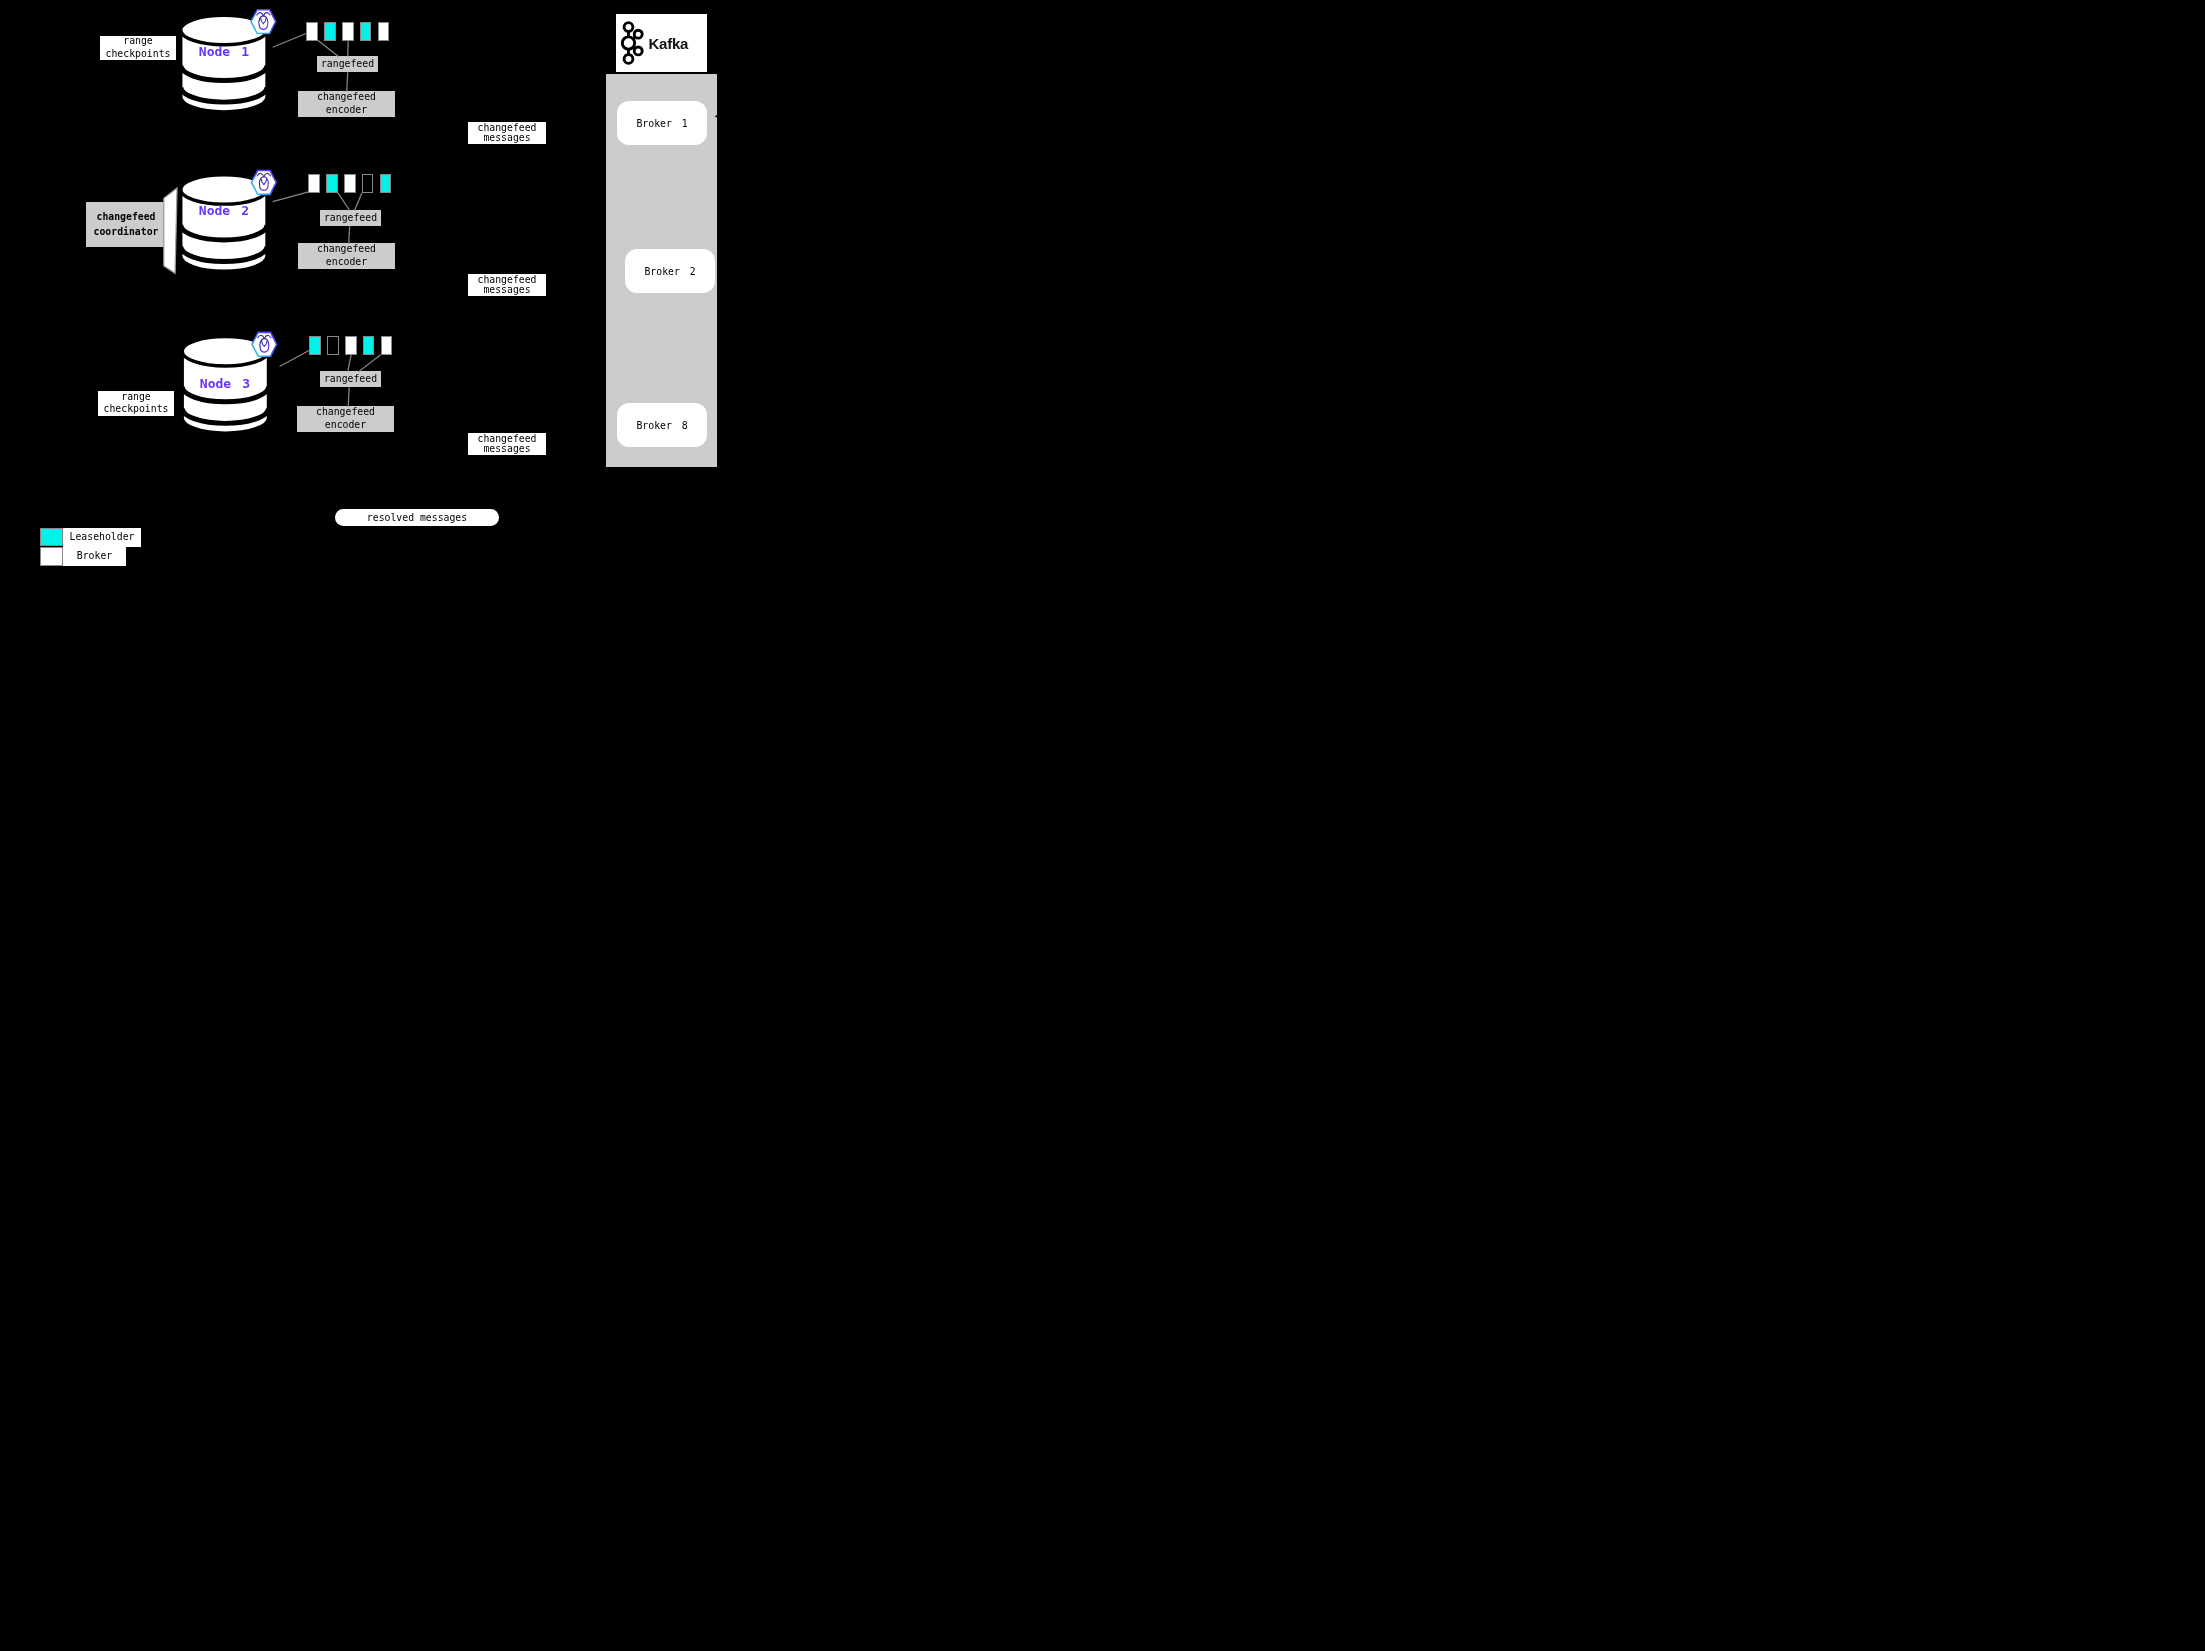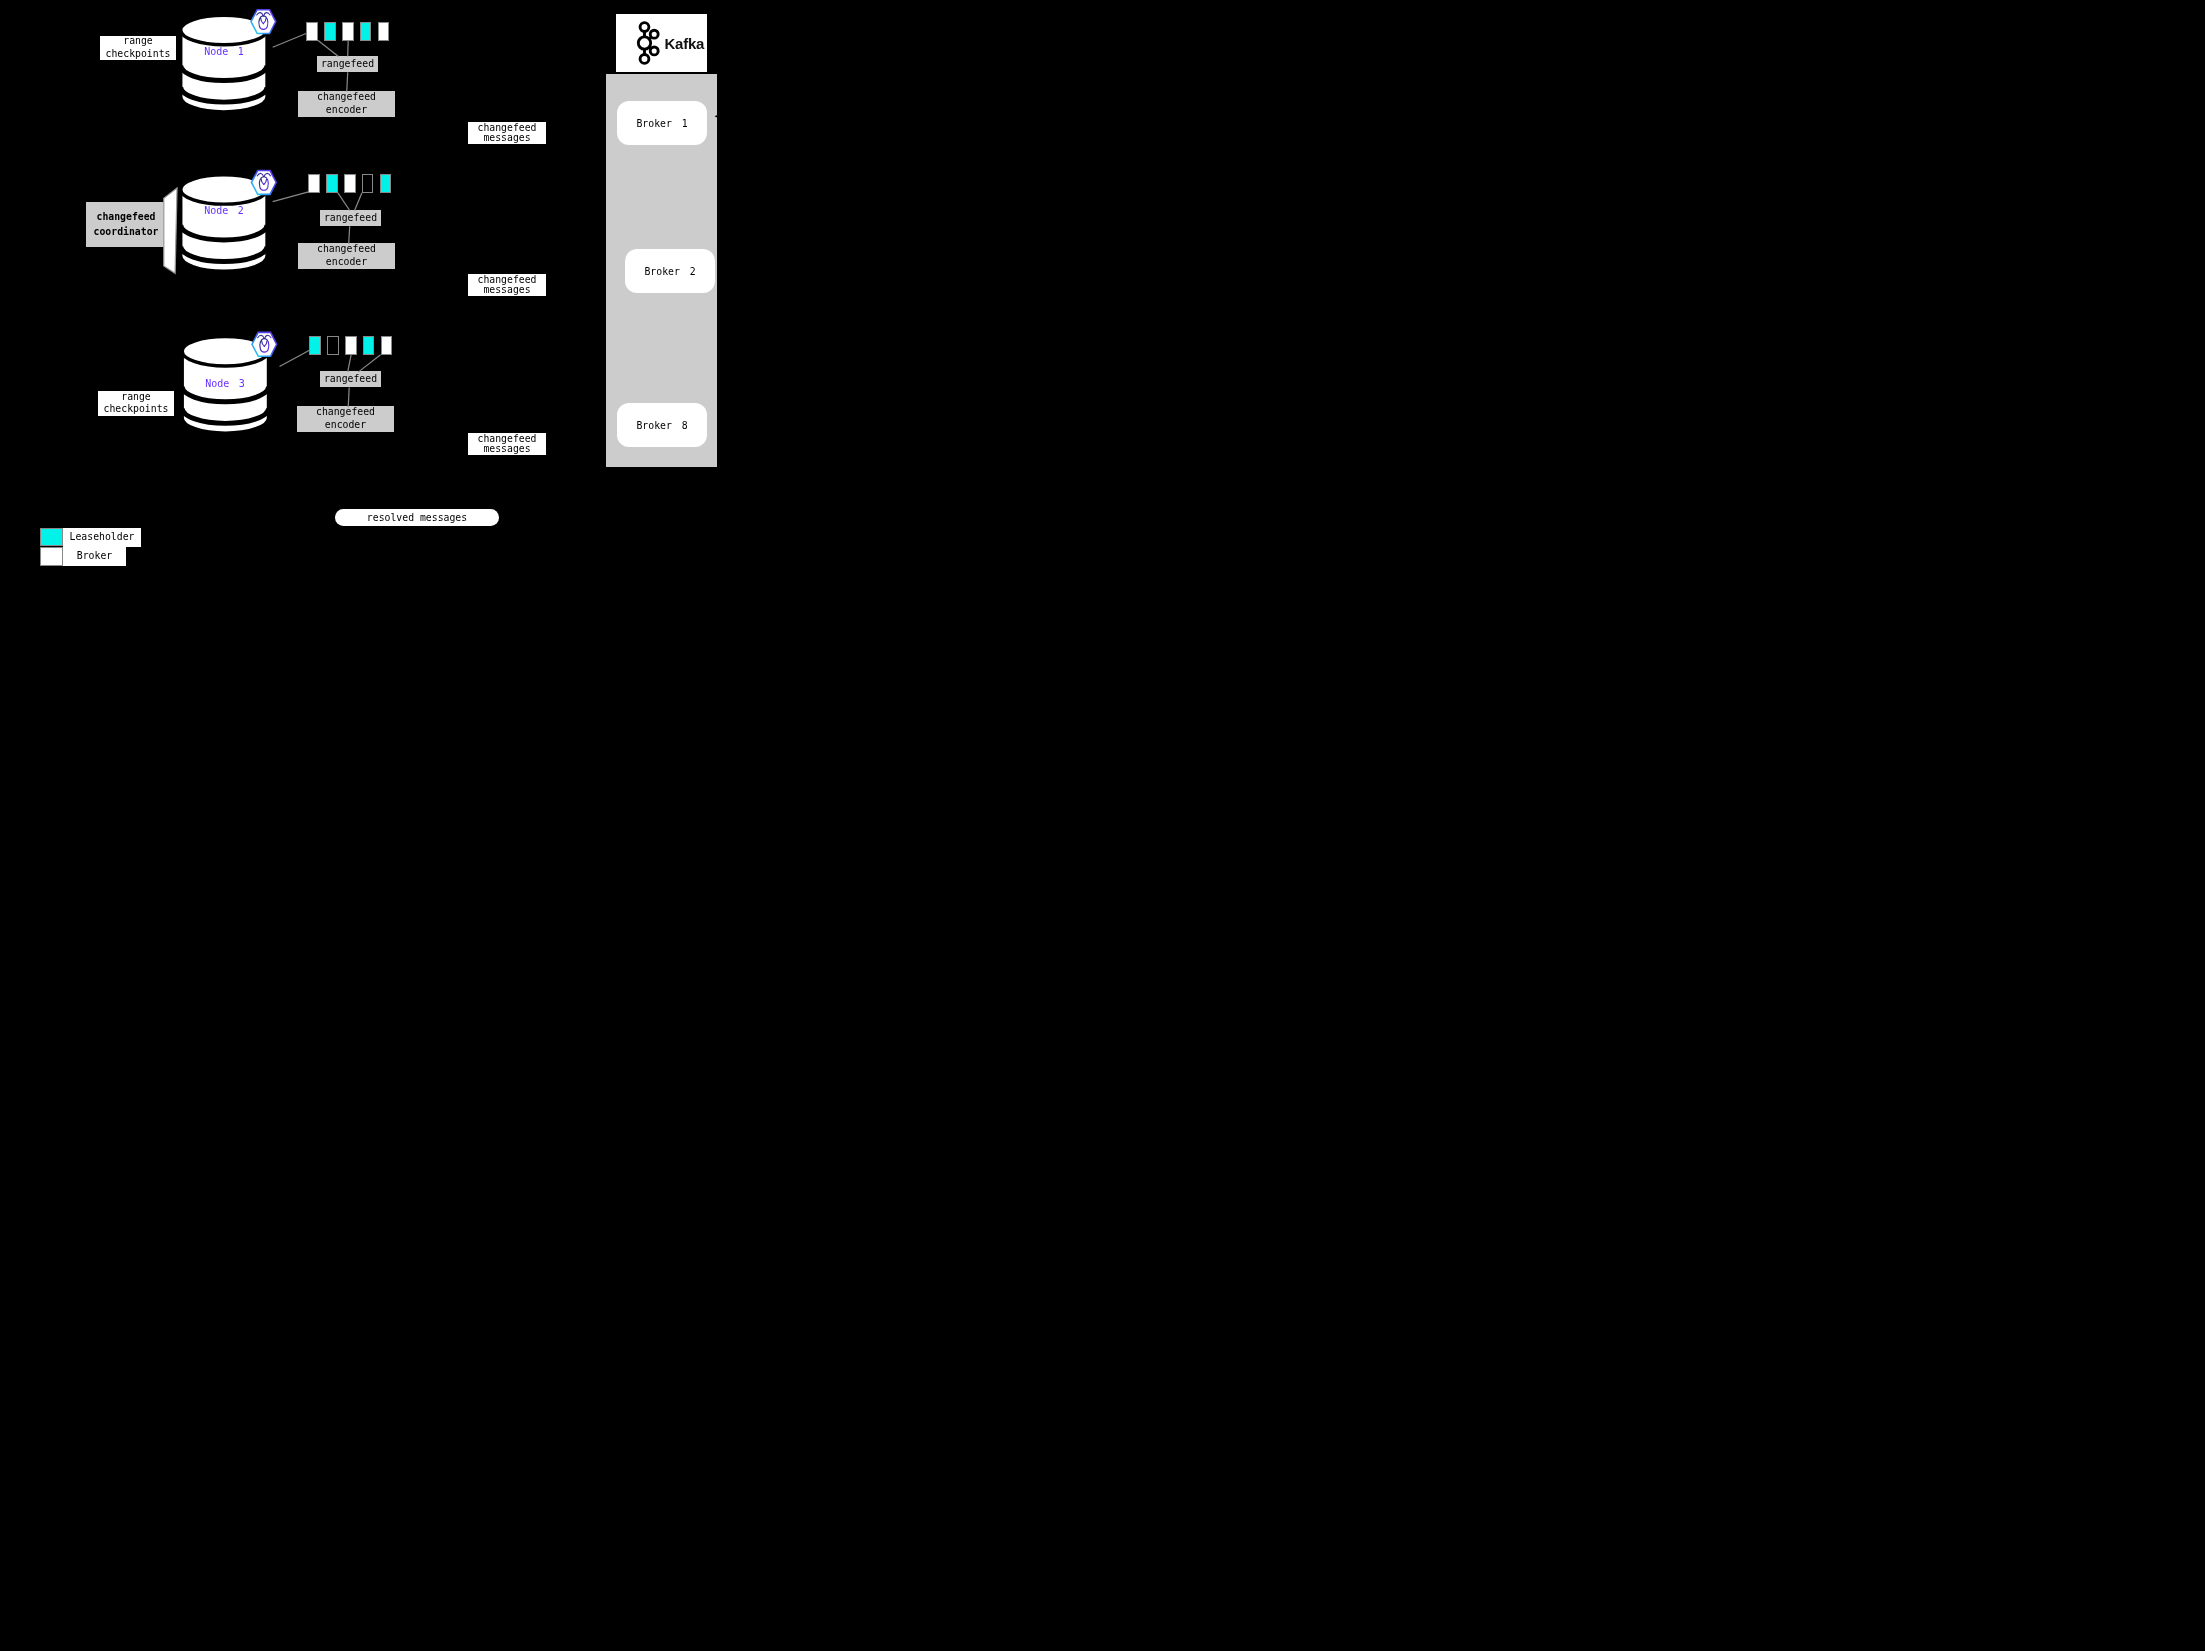--- a/index.html
+++ b/index.html
@@ -4,28 +4,28 @@
 <style>
   html,body{margin:0;padding:0;background:#000;}
   .canvas{position:relative;width:769px;height:576px;background:#000;overflow:hidden;
           font-family:"DejaVu Sans Mono",monospace;}
   .lbl{position:absolute;display:flex;align-items:center;justify-content:center;
        text-align:center;color:#000;white-space:pre-line;box-sizing:border-box;}
   .white-box{background:#fff;}
   .gray-box{background:#ccc;}
   .mono20{font-size:9.8px;line-height:12.3px;}
   .node-label{position:absolute;display:flex;align-items:center;justify-content:center;
-       font-weight:normal;font-size:10px;color:#6933ff;word-spacing:3.4px;z-index:6;}
+       font-weight:bold;font-size:13px;color:#6933ff;word-spacing:3.4px;z-index:6;}
   .ranges{position:absolute;display:flex;gap:6.1px;z-index:3;}
   .rr{width:11.8px;height:18.6px;border:1.2px solid #888;box-sizing:border-box;}
   .panel{position:absolute;background:#ccc;z-index:1;}
   .broker{position:absolute;background:#fff;border-radius:12px;display:flex;align-items:center;
        justify-content:center;font-size:9.8px;word-spacing:3.9px;z-index:2;}
   .kafka-box{position:absolute;background:#fff;display:flex;align-items:center;z-index:2;
-       padding-left:17px;box-sizing:border-box;}
+       padding-left:1px;box-sizing:border-box;}
   .kafka-text{font-family:"Liberation Sans",sans-serif;font-weight:bold;font-size:15px;
        color:#111;margin-left:4.9px;letter-spacing:-0.2px;}
   .pill{position:absolute;background:#fff;border-radius:8.3px;display:flex;align-items:center;
        justify-content:center;font-size:9.8px;z-index:2;}
   .swatch{position:absolute;border:1.5px solid #888;box-sizing:border-box;z-index:3;}
   svg.overlay{position:absolute;left:0;top:0;z-index:5;pointer-events:none;}
   .z2{z-index:2;}
 </style>
 </head>
 <body>

